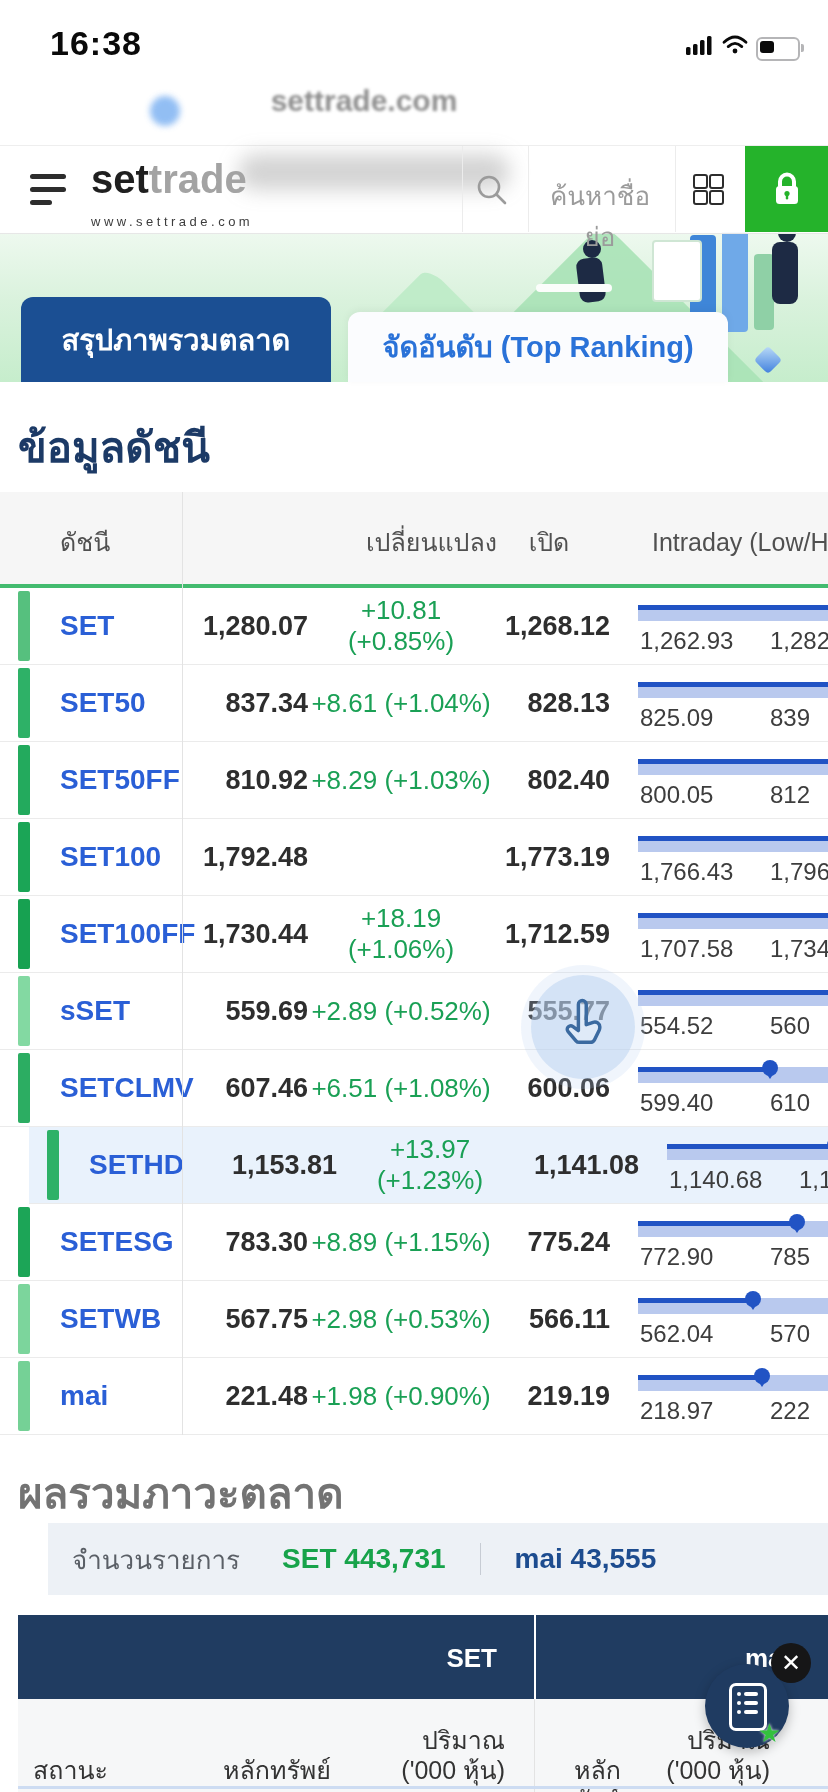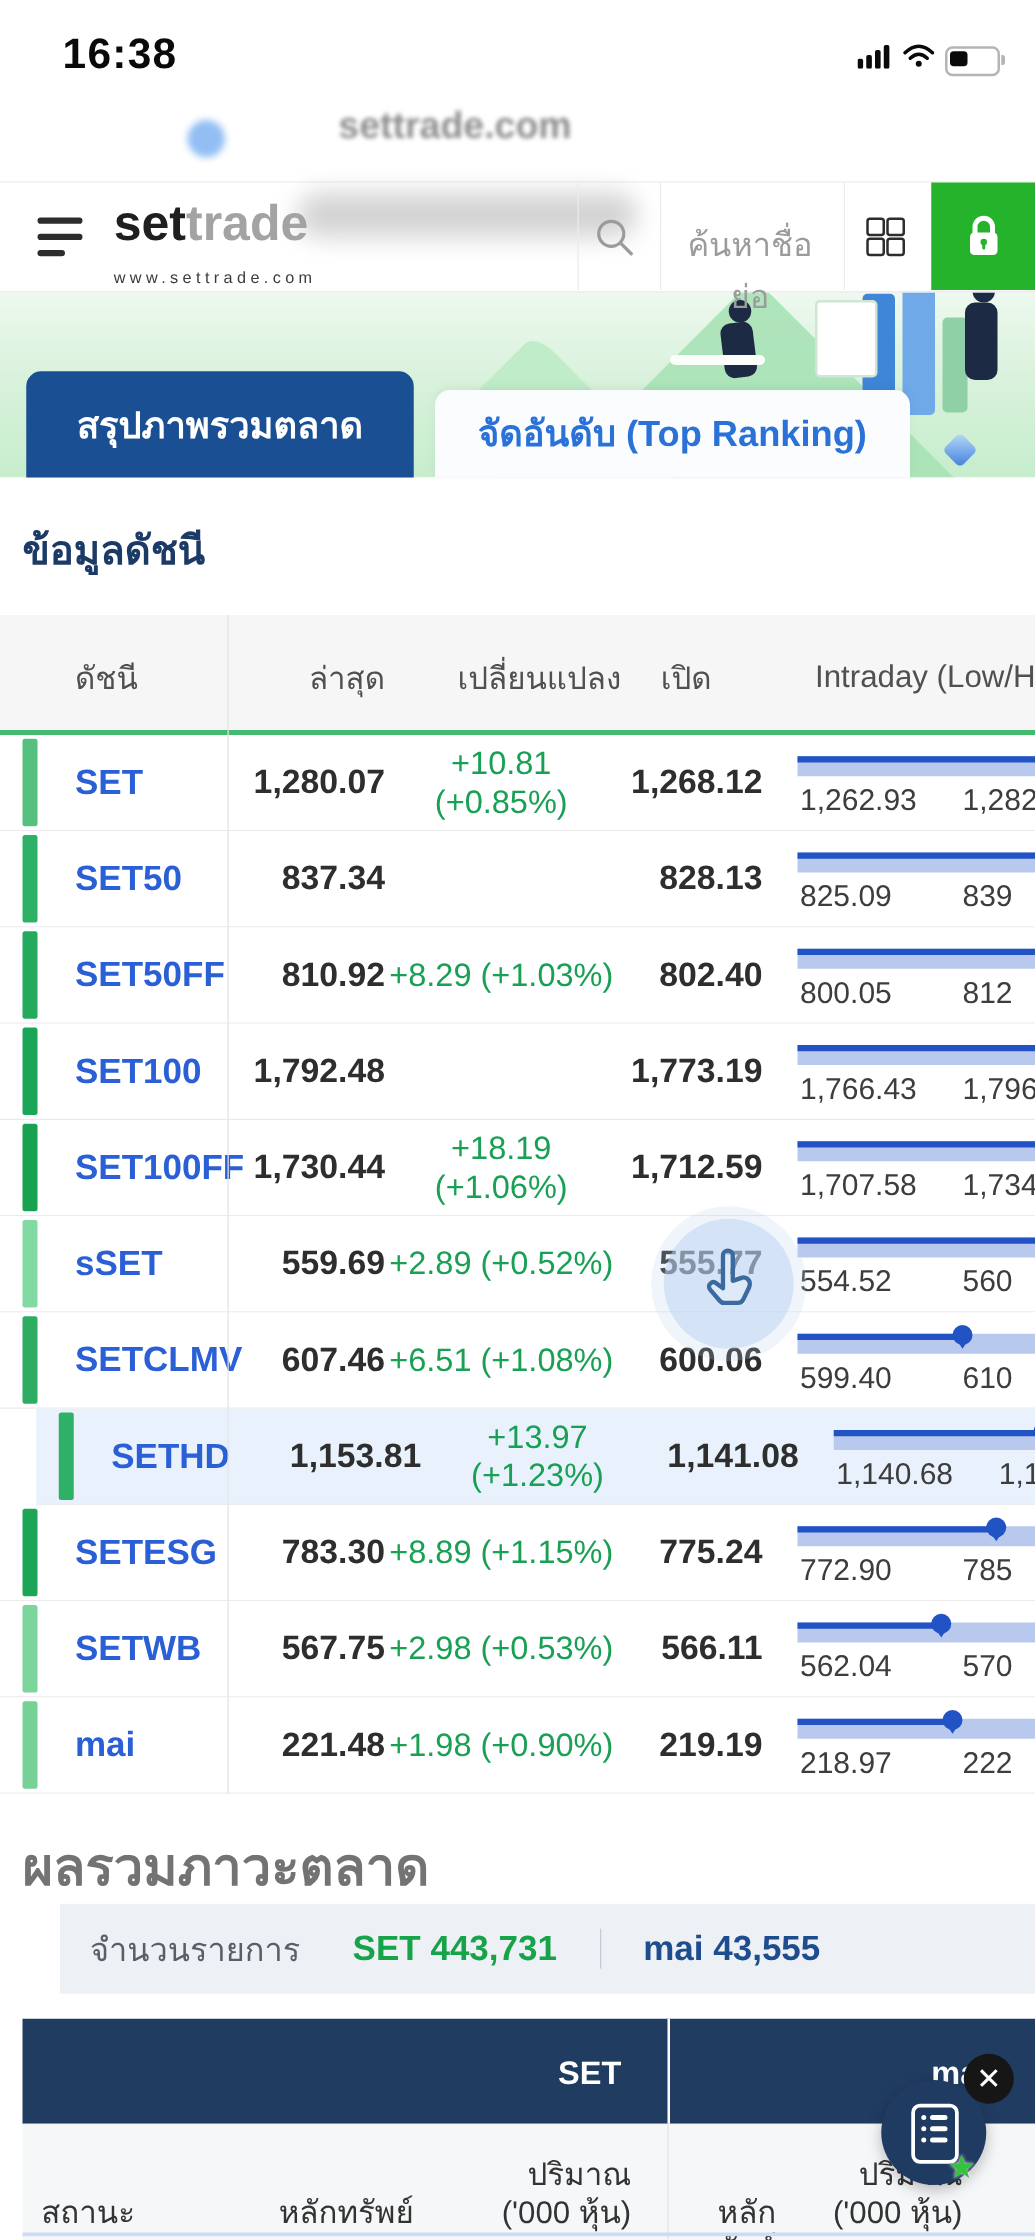--- a/index.html
+++ b/index.html
@@ -47,21 +47,21 @@
   .rhomb{position:absolute;background:#a9e2b6;transform:rotate(45deg) scale(1.6,.8);border-radius:14px;opacity:.9;}
   .bbar{position:absolute;border-radius:4px;}
   #tab-active{left:21px;top:297px;width:310px;height:85px;background:#1b4f93;border-radius:12px 12px 0 0;z-index:6;
               display:flex;align-items:center;justify-content:center;color:#fff;font-size:29px;font-weight:bold;cursor:pointer;}
   #tab-rank{left:348px;top:312px;width:380px;height:70px;background:#fbfcfe;border-radius:12px 12px 0 0;z-index:6;box-shadow:0 -2px 8px rgba(0,0,0,.05);
             display:flex;align-items:center;justify-content:center;color:#2a72d8;font-size:29px;font-weight:bold;cursor:pointer;}
   #deco-diamond{left:758px;top:350px;width:20px;height:20px;background:linear-gradient(135deg,#bcdcf8,#3f7fdd);border-radius:4px;transform:rotate(45deg);z-index:6;}
 
   
   #content{left:0;top:382px;width:828px;height:1410px;background:#fff;z-index:2;}
-  #idx-title{left:18px;top:32px;font-size:32px;font-weight:bold;color:#1c3a66;}
+  #idx-title{left:18px;top:32px;font-size:42px;font-weight:bold;color:#1c3a66;}
 
   #idx-table{left:0;top:110px;width:828px;overflow:hidden;}
   #idx-head{position:relative;height:92px;background:#f6f6f6;}
   .hcell{position:absolute;top:54%;transform:translateY(-50%);font-size:25px;color:#505050;white-space:nowrap;}
   #greenline{height:4px;background:#43bb6f;}
   #col1-div{left:182px;top:0;bottom:0;width:1px;background:#e3e3e3;z-index:9;}
   #idx-table{position:absolute;}
   #idx-wrap{position:relative;}
   .irow{position:relative;height:76px;border-bottom:1px solid #ebebeb;background:#fff;cursor:pointer;}
   .irow.hl{background:#e9f2fc;margin-left:29px;}
@@ -190,21 +190,20 @@
 <div id="tab-rank" class="abs">จัดอันดับ (Top Ranking)</div>
 <div id="deco-diamond" class="abs"></div>
 
 <div id="content" class="abs">
   <div id="idx-title" class="abs">ข้อมูลดัชนี</div>
 
   <div id="idx-table" class="abs">
     <div id="idx-wrap">
       <div id="idx-head">
         <span class="hcell" style="left:60px">ดัชนี</span>
-        <span class="hcell" style="left:118px;width:190px;text-align:right">ล่าสุด</span>
         <span class="hcell" style="left:305px;width:192px;text-align:right">เปลี่ยนแปลง</span>
         <span class="hcell" style="left:488px;width:122px;text-align:center">เปิด</span>
         <span class="hcell" style="left:652px">Intraday (Low/Hi</span>
       </div>
       <div id="greenline"></div>
       <div id="index-rows">
   <div class="irow">
     <span class="rbar" style="background: rgb(86, 192, 126);"></span>
     <span class="rname">SET</span>
     <span class="rlast">1,280.07</span>
@@ -215,20 +214,21 @@
 
     </span>
     <span class="rlow">1,262.93</span>
     <span class="rhigh">1,282</span>
   </div>
 
   <div class="irow">
     <span class="rbar" style="background: rgb(46, 177, 103);"></span>
     <span class="rname">SET50</span>
     <span class="rlast">837.34</span>
+    <span class="rchange">+8.61 (+1.04%)</span>
     <span class="ropen">828.13</span>
     <span class="rtrack">
       <span class="rline" style="width: 100%;"></span>
 
     </span>
     <span class="rlow">825.09</span>
     <span class="rhigh">839</span>
   </div>
 
   <div class="irow">

